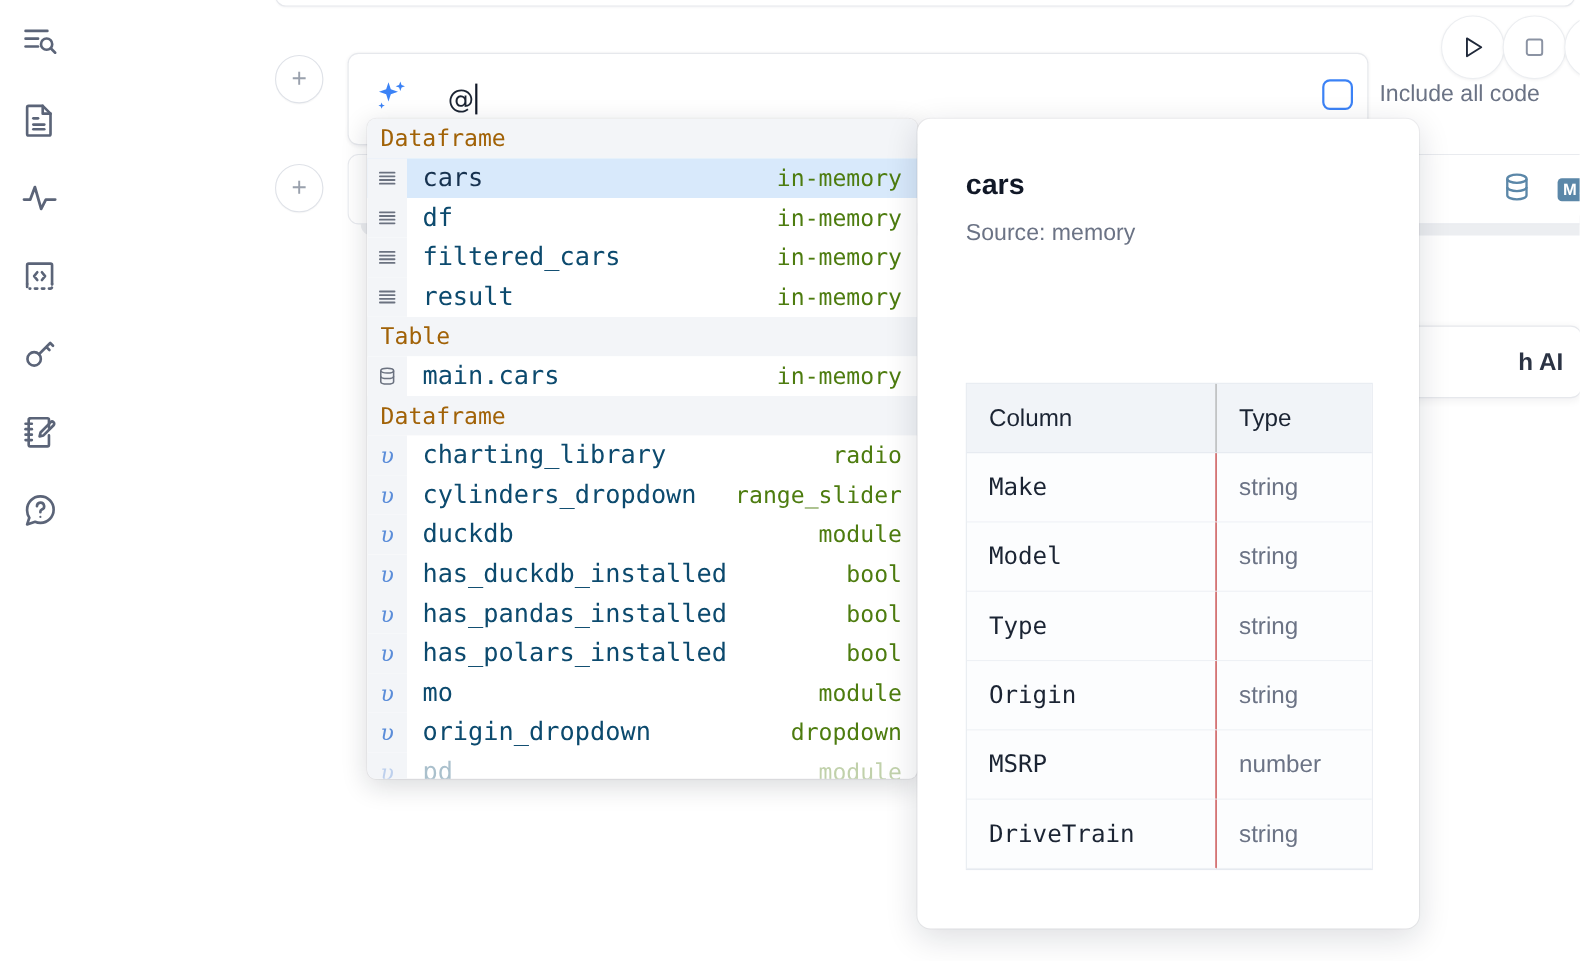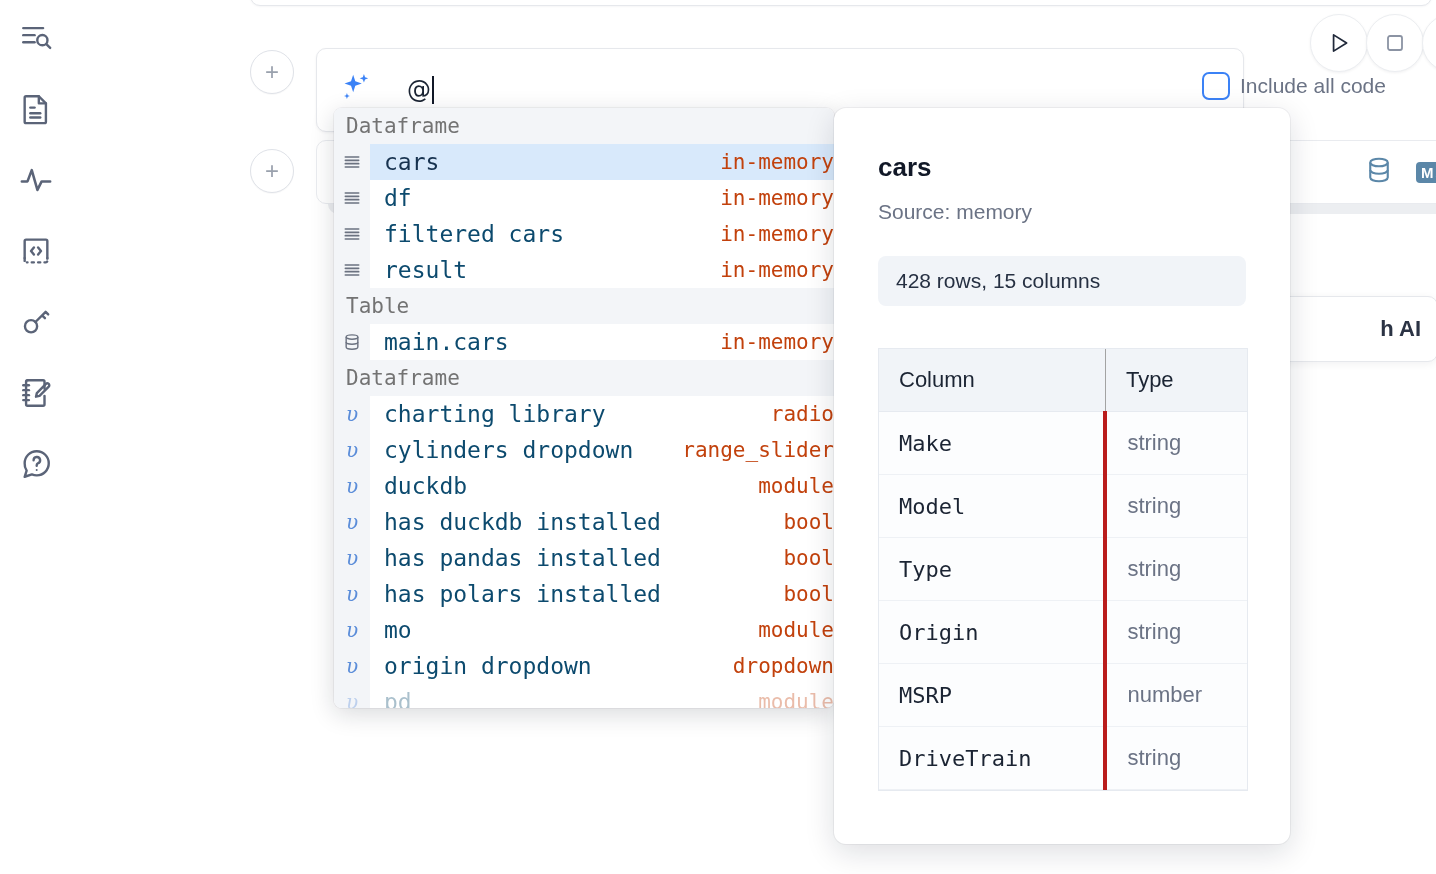--- a/index.html
+++ b/index.html
@@ -59,21 +59,21 @@
     position:absolute;width:56px;height:56px;border-radius:50%;
     background:#fff;border:1px solid #eceef1;
     display:flex;align-items:center;justify-content:center;cursor:pointer;
     box-shadow:0 1px 3px rgba(16,24,40,.06);
   }
   #btn-run{left:1238px;top:14px;}
   #btn-stop{left:1294px;top:14px;}
   #btn-more{left:1350px;top:14px;}
 
   .include-row{
-    position:absolute;left:1130px;top:72px;display:flex;align-items:center;gap:10px;
+    position:absolute;left:1130px;top:72px;display:flex;align-items:center;gap:24px;
   }
   .chk{
     width:28px;height:28px;border:2px solid #3b82f6;border-radius:7px;background:#fff;
     cursor:pointer;box-sizing:border-box;
   }
   .include-label{font-size:21px;color:#6b7385;white-space:nowrap;}
 
   
   .code-cell{
     position:absolute;left:244px;top:140px;width:1150px;height:62px;
@@ -112,38 +112,38 @@
     box-shadow:0 6px 24px rgba(16,24,40,.16), 0 0 0 1px rgba(16,24,40,.05);
     overflow:hidden;z-index:20;
     font-family:"DejaVu Sans Mono", monospace;
   }
   .ac-gutter{
     position:absolute;left:0;top:0;width:36px;height:100%;background:#f3f5f8;
   }
   .ac-scroll{position:absolute;inset:0;}
   .ac-group{
     height:36px;display:flex;align-items:center;padding-left:12px;
-    background:#f3f5f8;color:#737373;font-size:21px;
+    background:#f3f5f8;color:#a16207;font-size:21px;
   }
   .ac-row{
     height:36px;display:flex;align-items:center;cursor:pointer;position:relative;
     background:#fff;
   }
   .ac-row.sel{background:#d8e9fb;}
   .ac-icon{
     width:36px;min-width:36px;height:36px;display:flex;align-items:center;justify-content:center;
     background:#f3f5f8;color:#6b7280;
   }
   .ac-row.sel .ac-icon{background:#f3f5f8;}
   .ac-name{
     flex:1;padding-left:14px;font-size:23px;color:#0c4a6e;white-space:nowrap;overflow:hidden;
   }
   .ac-row.sel .ac-name{color:#17324f;}
   .ac-type{
-    font-size:21px;color:#c2410c;white-space:nowrap;
+    padding-right:14px;font-size:21px;color:#4d7c0f;white-space:nowrap;
   }
   .ac-var .ac-icon{color:#5b8dd9;font-style:italic;font-size:20px;}
   .ac-cut{opacity:.35;}
 
   
   .panel{
     position:absolute;left:834px;top:108px;width:456px;height:736px;
     background:#fff;border-radius:12px;
     box-shadow:0 8px 30px rgba(16,24,40,.14), 0 0 0 1px rgba(16,24,40,.05);
     z-index:30;overflow:hidden;
@@ -165,21 +165,21 @@
   }
   .panel-table table{border-collapse:collapse;width:368px;}
   .panel-table th{
     background:#f1f4f8;text-align:left;font-weight:normal;
     font-size:22px;color:#1b2433;padding:18px 0 18px 20px;
     border-bottom:1px solid #e6eaf0;border-right:1px solid #a3a3a3;
     font-family:"Liberation Sans",sans-serif;
   }
   .panel-table th:last-child{border-right:none;}
   .panel-table td{
-    padding:18px 0 18px 20px;border-bottom:1px solid #eef1f5;border-right:4px solid #b91c1c;
+    padding:18px 0 18px 20px;border-bottom:1px solid #eef1f5;border-right:1px solid #b91c1c;
     font-size:22px;font-family:"DejaVu Sans Mono", monospace;color:#1b2433;
     background:#fcfdfe;
   }
   .panel-table td.ty{
     font-family:"Liberation Sans",sans-serif;color:#6b7385;border-right:none;
   }
 </style>
 </head>
 <body>
 
@@ -425,21 +425,20 @@
         </span>
         <span class="ac-name">pd</span>
         <span class="ac-type">module</span>
       </div>
     </div>
 </div>
 
 <div class="panel">
   <div class="panel-title">cars</div>
   <div class="panel-source">Source: memory</div>
-  <div class="panel-stats">428 rows, 15 columns</div>
   <div class="panel-table">
     <table>
       <thead>
         <tr>
           <th>Column</th>
           <th>Type</th>
         </tr>
       </thead>
       <tbody id="schema-body">
           <tr>

